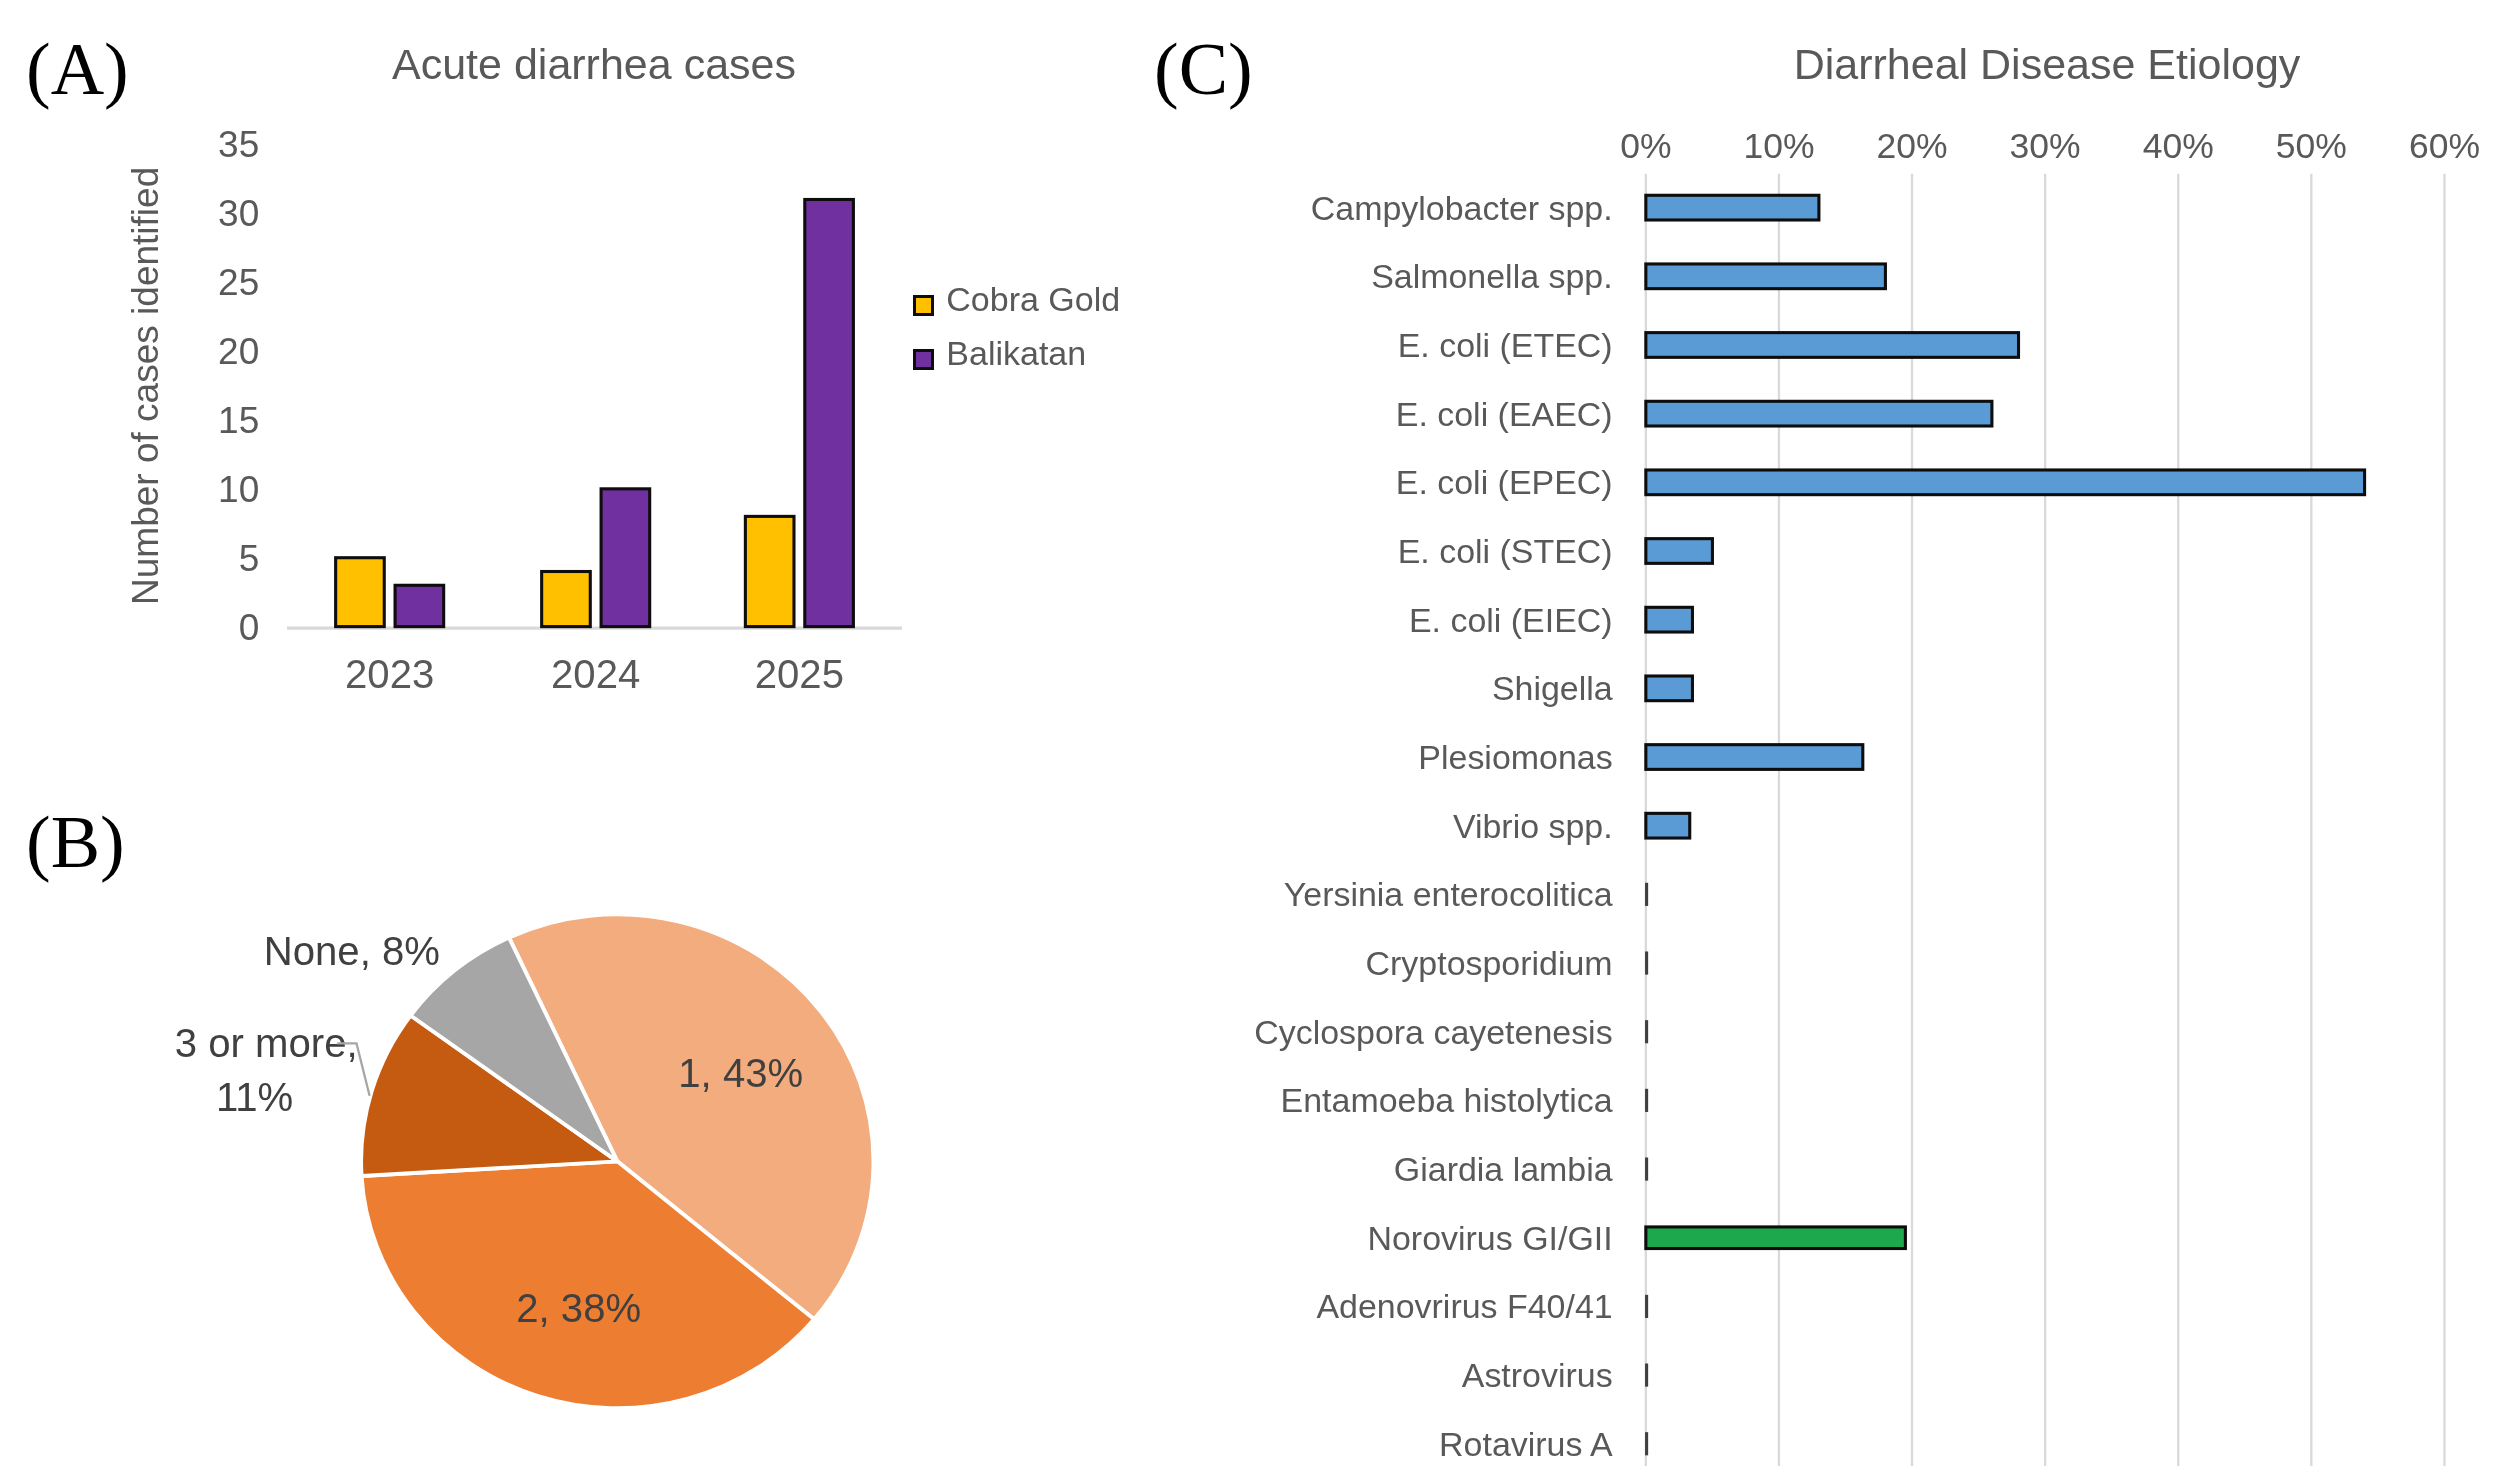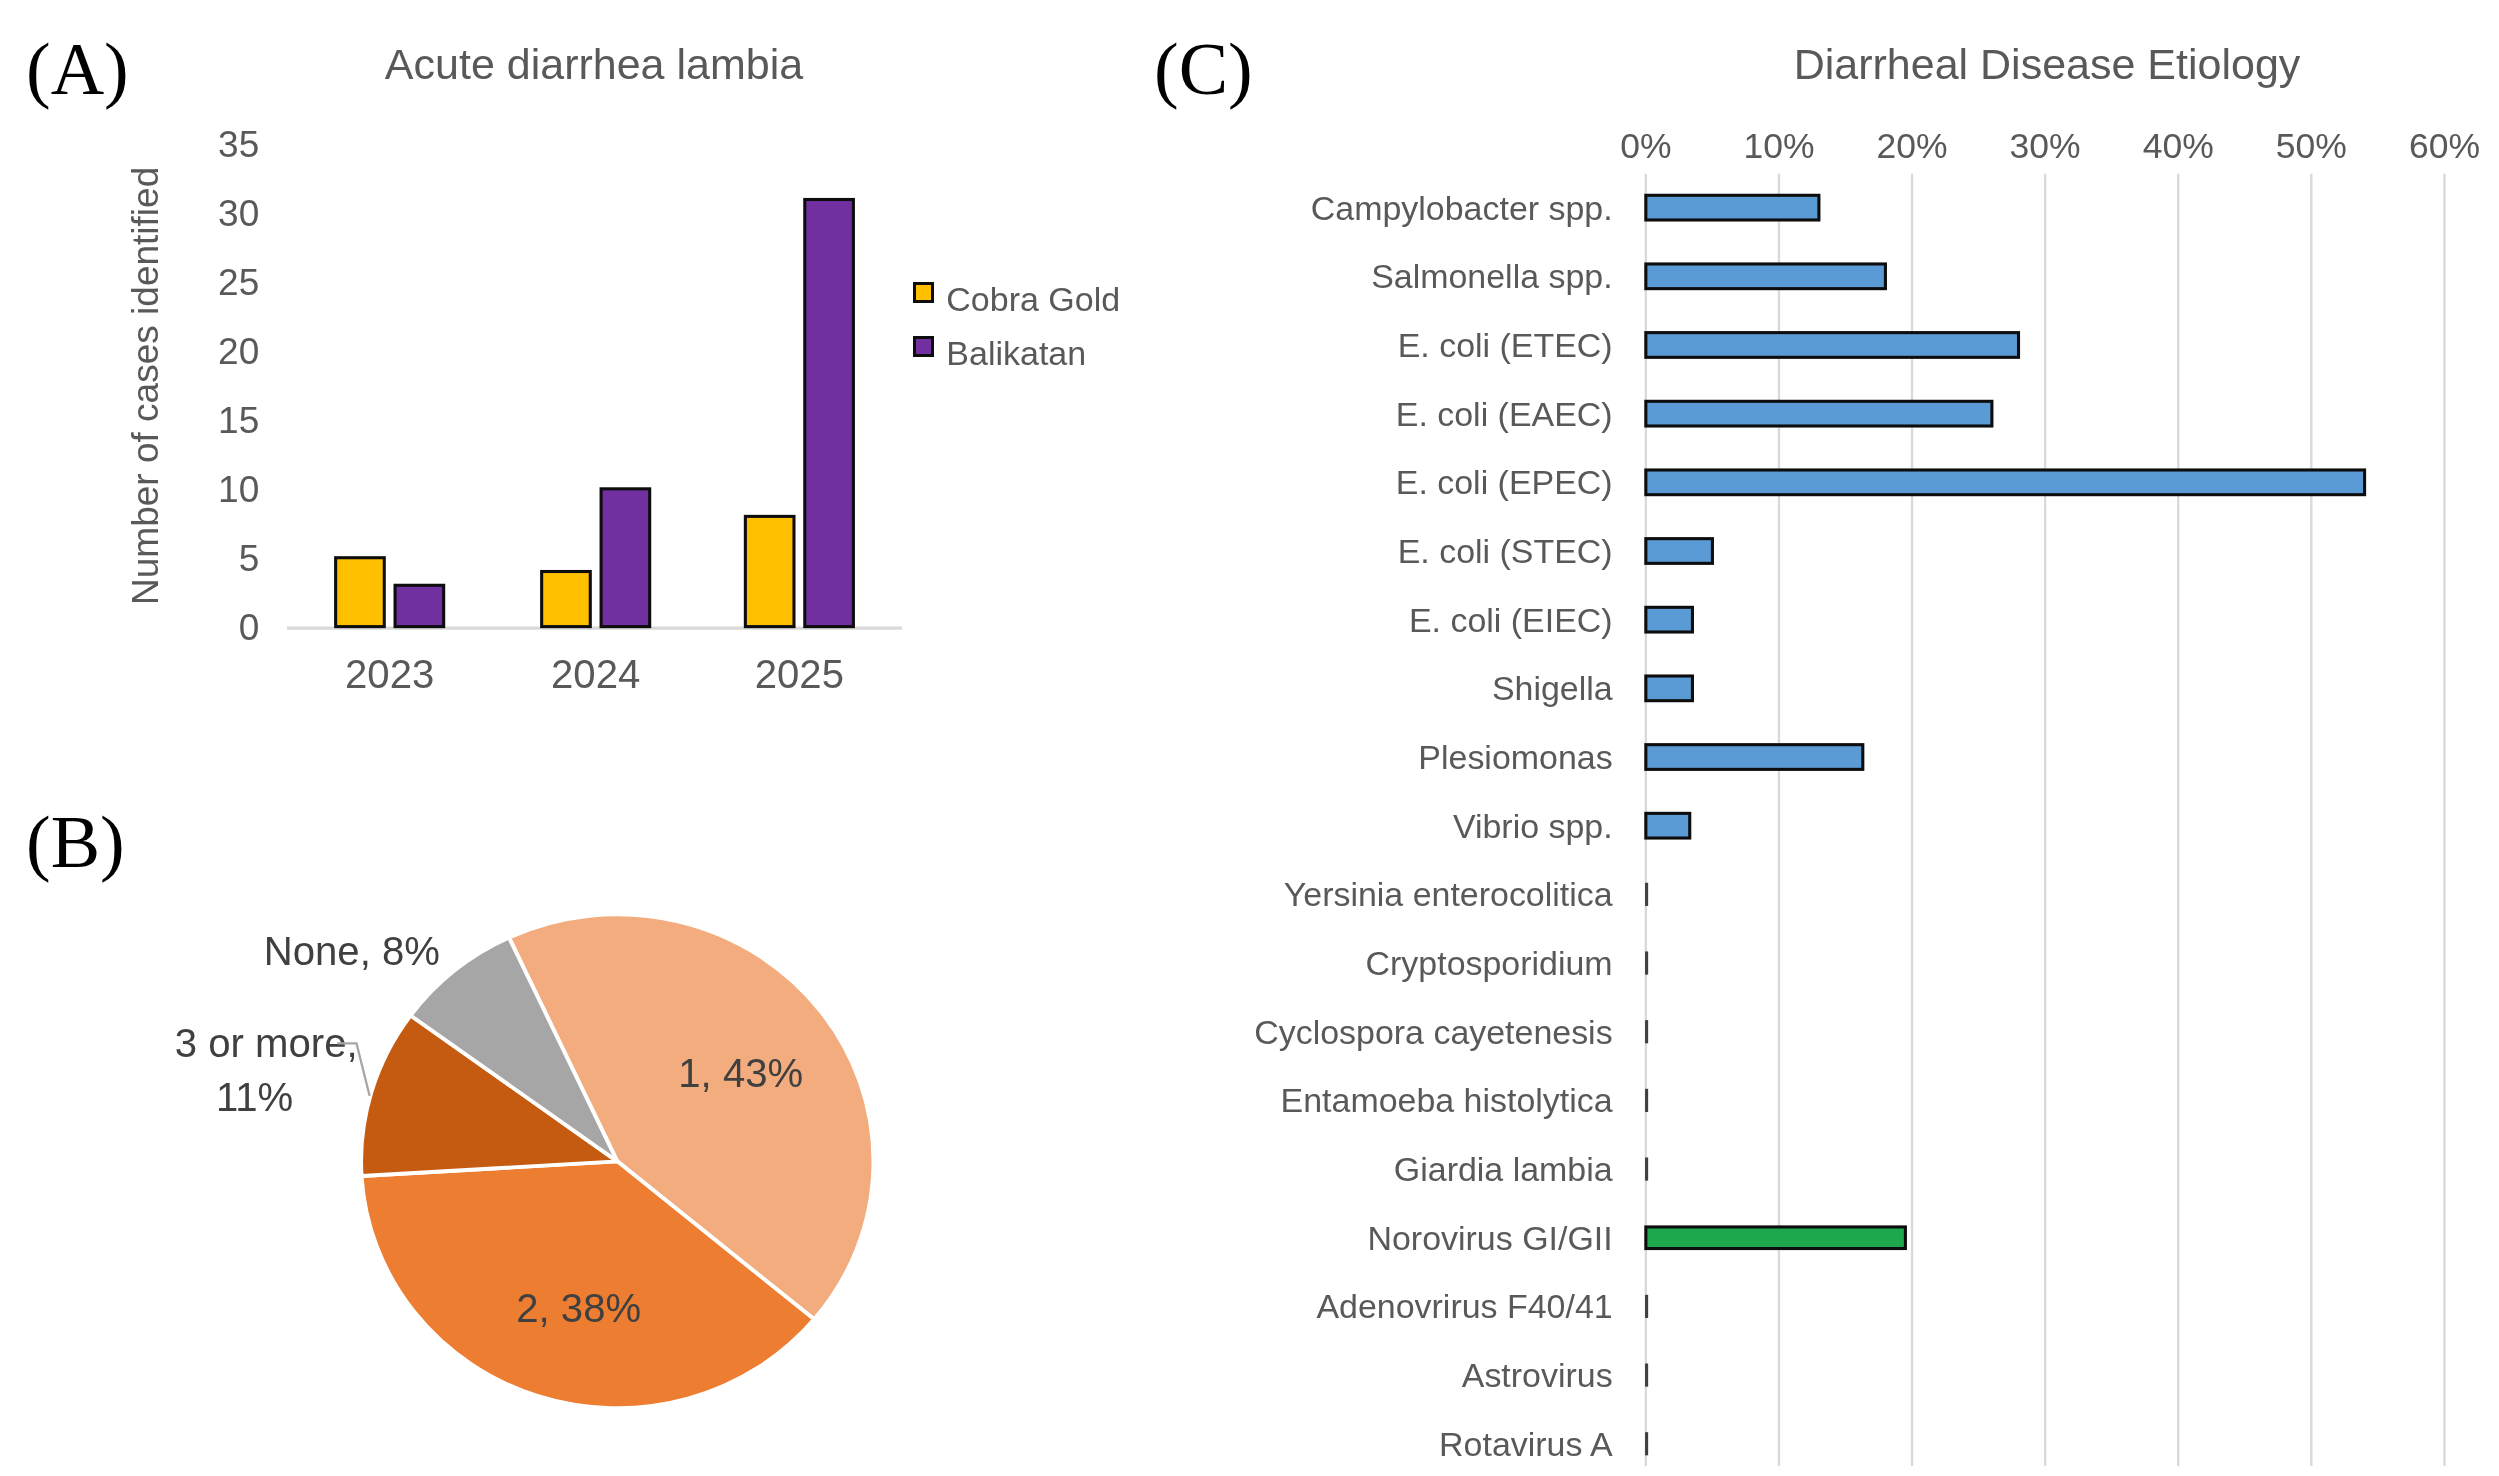--- a/index.html
+++ b/index.html
@@ -2,21 +2,21 @@
 <html style="font-size:12.3px"><head>
 <meta charset="utf-8">
 <style>
   html,body{margin:0;padding:0;background:#ffffff;}
   body{font-family:"Liberation Sans", sans-serif;}
   .canvas{position:relative;width:2500px;height:1477px;background:#ffffff;overflow:hidden;}
   .figure-svg{position:absolute;left:0;top:0;}
   .panel-letter{position:absolute;font-family:"Liberation Serif", serif;font-size:74px;color:#000000;line-height:1;}
   .chart-title{position:absolute;width:926px;text-align:center;font-size:43px;color:#595959;line-height:1.15;white-space:nowrap;}
   .legend{position:absolute;display:flex;flex-direction:column;gap:20px;}
-  .legend-row{display:flex;align-items:flex-start;gap:12.3px;}
+  .legend-row{display:flex;align-items:flex-end;gap:12.3px;}
   .legend-swatch{width:21px;height:21px;border:3.1px solid #0d0d0d;box-sizing:border-box;flex:0 0 auto;}
   .legend-label{font-size:34px;color:#595959;line-height:1;}
 </style>
 </head>
 <body>
 
 <div class="canvas">
 
   <svg class="figure-svg" id="figure-svg" width="2500" height="1477" viewBox="0 0 3240 1914">
       <g>
@@ -105,21 +105,21 @@
         <rect x="2132" y="1767" width="4" height="30" fill="#3f3f3f"></rect>
         <text fill="#595959" font-family="&quot;Liberation Sans&quot;, sans-serif" x="2090" y="1871" text-anchor="end" font-size="44" dy="0.35em">Rotavirus A</text>
         <rect x="2132" y="1856" width="4" height="30" fill="#3f3f3f"></rect>
       </g>
     </svg>
 
   <div class="panel-letter" style="left:26px;top:32px;">(A)</div>
   <div class="panel-letter" style="left:26px;top:805px;">(B)</div>
   <div class="panel-letter" style="left:1154px;top:32px;">(C)</div>
 
-  <div class="chart-title" style="left:131px;top:40px;">Acute diarrhea lambia</div>
+  <div class="chart-title" style="left:131px;top:40px;">Acute diarrhea cases</div>
   <div class="chart-title" style="left:1584px;top:40px;">Diarrheal Disease Etiology</div>
 
   <div class="legend" style="left:913px;top:282px;">
     <div class="legend-row">
       <span class="legend-swatch" id="swatch-0" style="background: rgb(255, 192, 0);"></span>
       <span class="legend-label">Cobra Gold</span>
     </div>
     <div class="legend-row">
       <span class="legend-swatch" id="swatch-1" style="background: rgb(112, 48, 160);"></span>
       <span class="legend-label">Balikatan</span>

